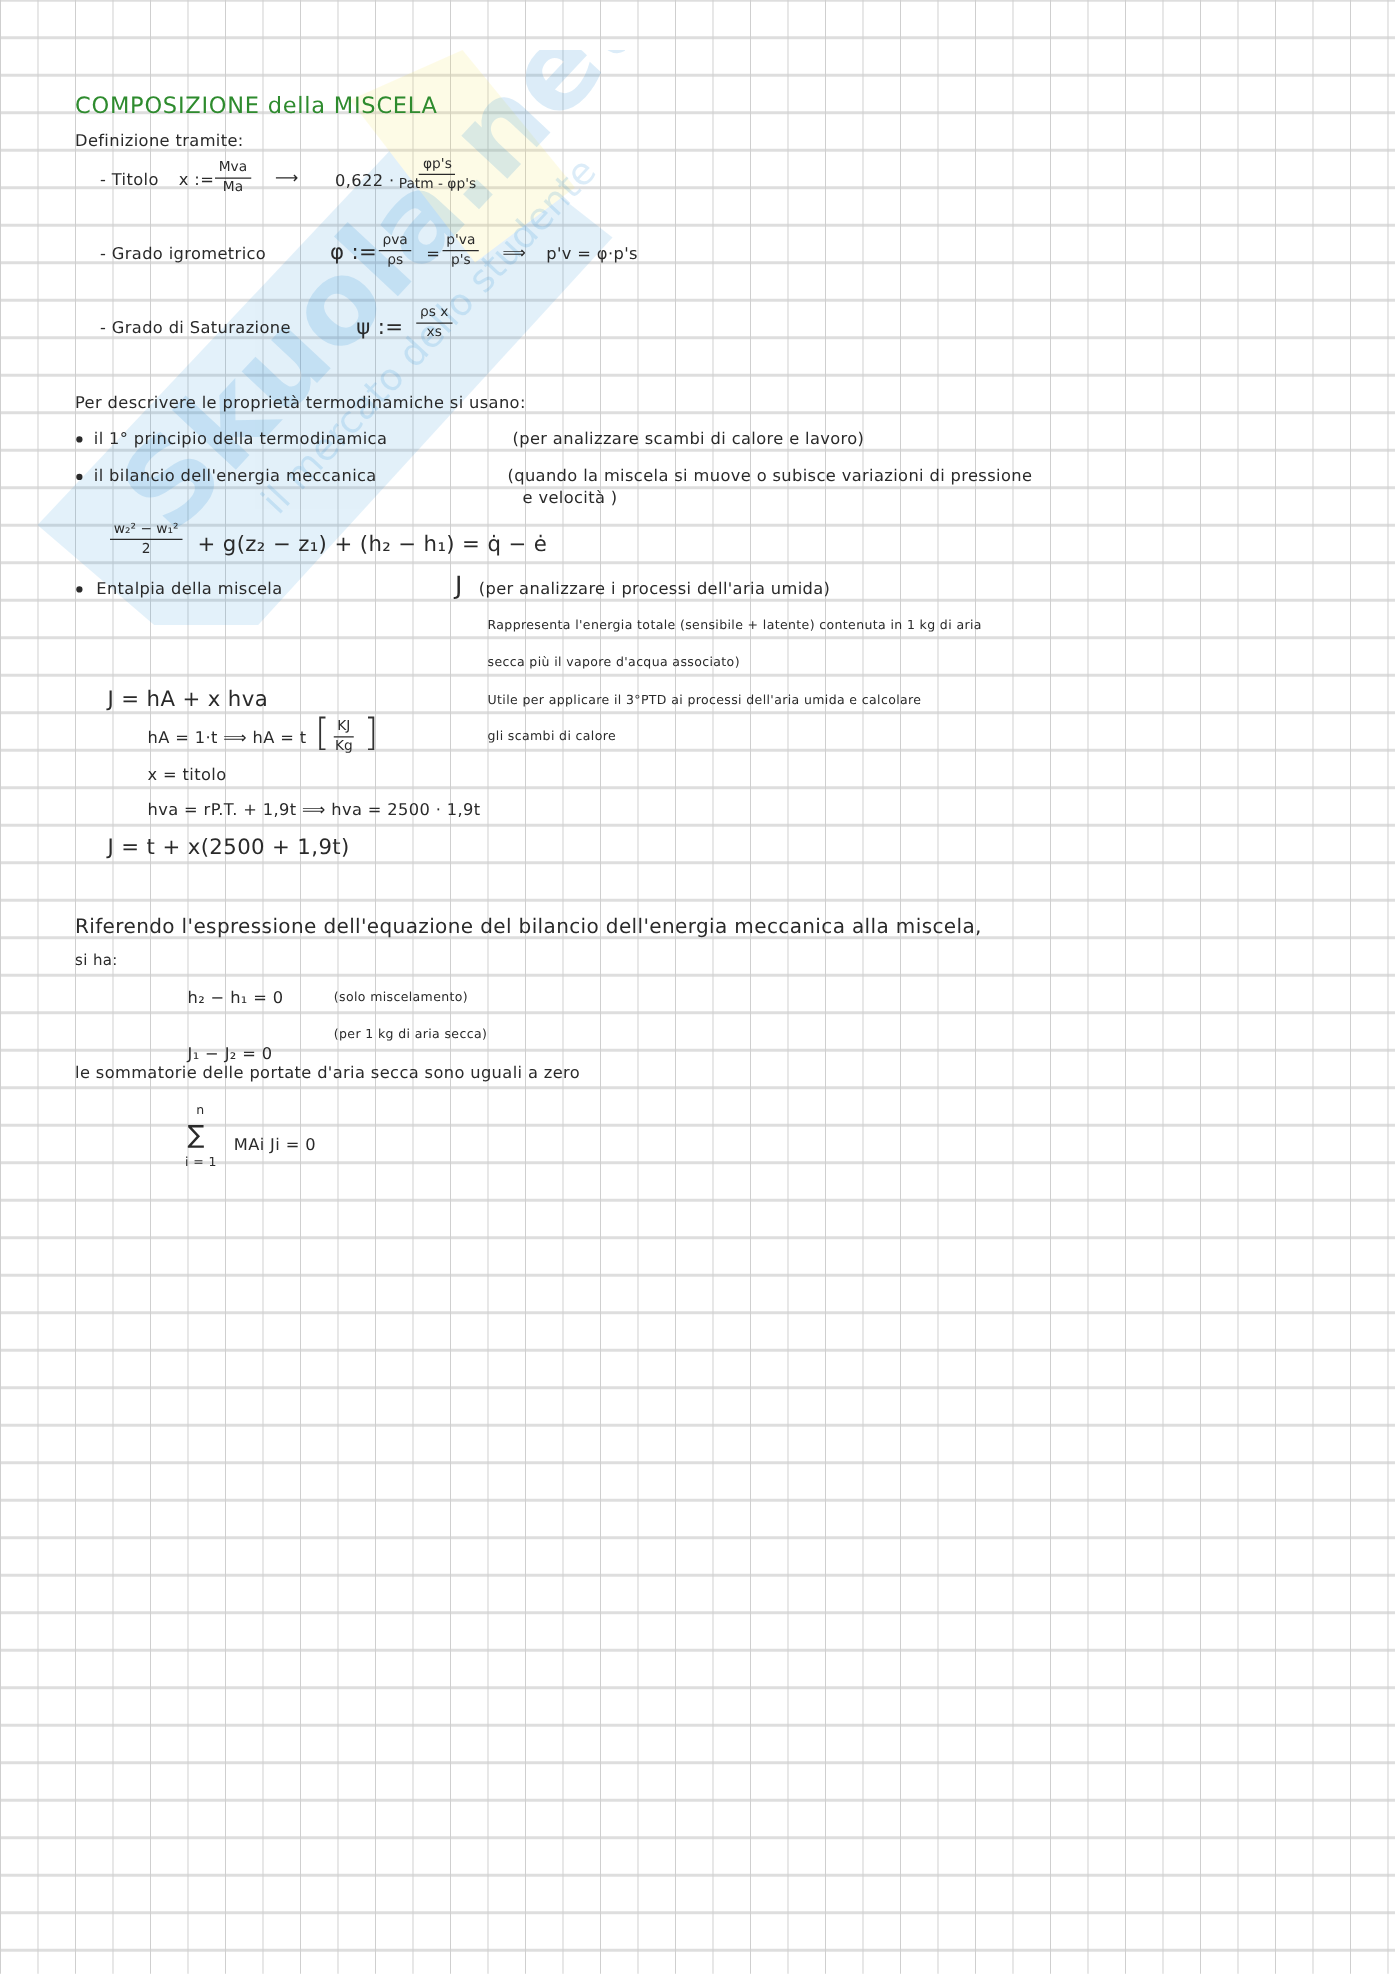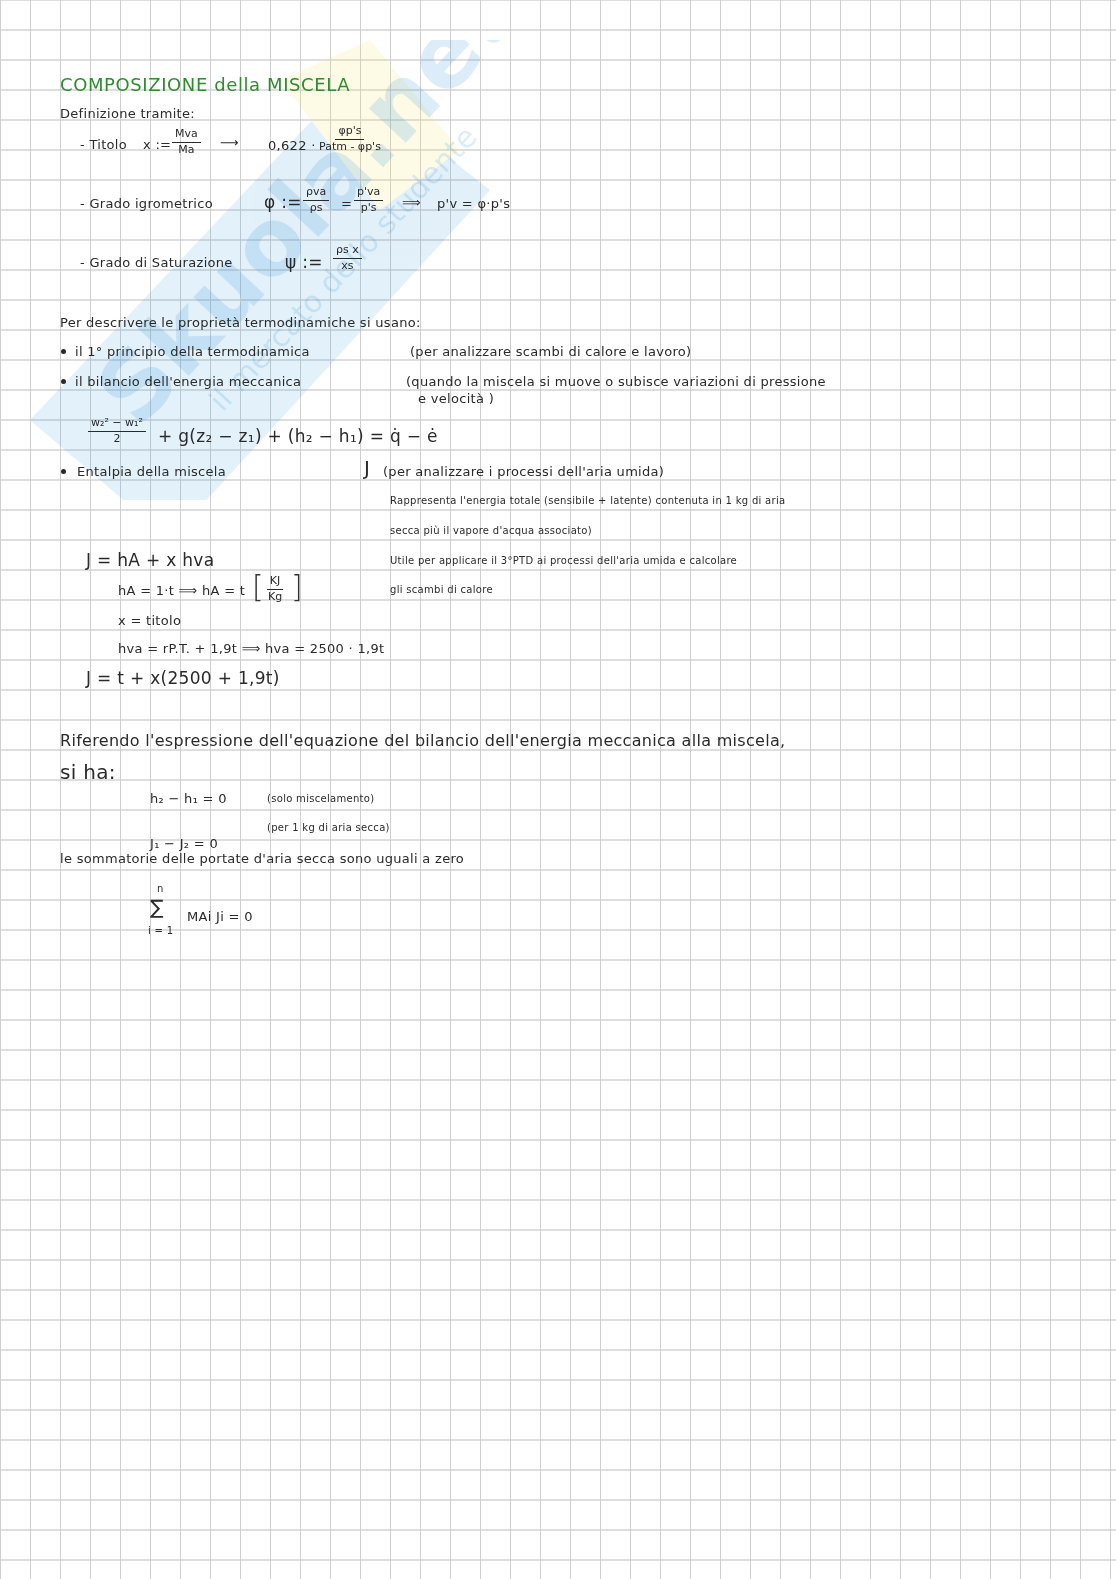--- a/index.html
+++ b/index.html
@@ -110,21 +110,21 @@
 <div class="frac" style="left:265px;top:575px;">
   <span class="num">KJ</span>
   <span class="den">Kg</span>
 </div>
 <div class="bracket" style="left:291px;top:572px;">]</div>
 <div class="t sm" style="left:118px;top:614px;">x = titolo</div>
 <div class="t sm" style="left:118px;top:642px;">hva = rP.T. + 1,9t ⟹ hva = 2500 · 1,9t</div>
 <div class="t" style="left:86px;top:670px;">J = t + x(2500 + 1,9t)</div>
 
 <div class="t" style="left:60px;top:733px;font-size:16px;">Riferendo l'espressione dell'equazione del bilancio dell'energia meccanica alla miscela,</div>
-<div class="t" style="left:60px;top:762px;font-size:20px;">si ha:</div>
+<div class="t" style="left:60px;top:762px;font-size:12px;">si ha:</div>
 <div class="t sm" style="left:150px;top:792px;">h₂ − h₁ = 0</div>
 <div class="t xs" style="left:267px;top:794px;">(solo miscelamento)</div>
 <div class="t sm" style="left:150px;top:837px;">J₁ − J₂ = 0</div>
 <div class="t xs" style="left:267px;top:823px;">(per 1 kg di aria secca)</div>
 <div class="t sm" style="left:60px;top:852px;">le sommatorie delle portate d'aria secca sono uguali a zero</div>
 
 <div class="t xs" style="left:157px;top:884px;">n</div>
 <div class="t lg" style="left:150px;top:897px;">∑</div>
 <div class="t xs" style="left:148px;top:926px;">i = 1</div>
 <div class="t sm" style="left:187px;top:910px;">MAi Ji = 0</div>

